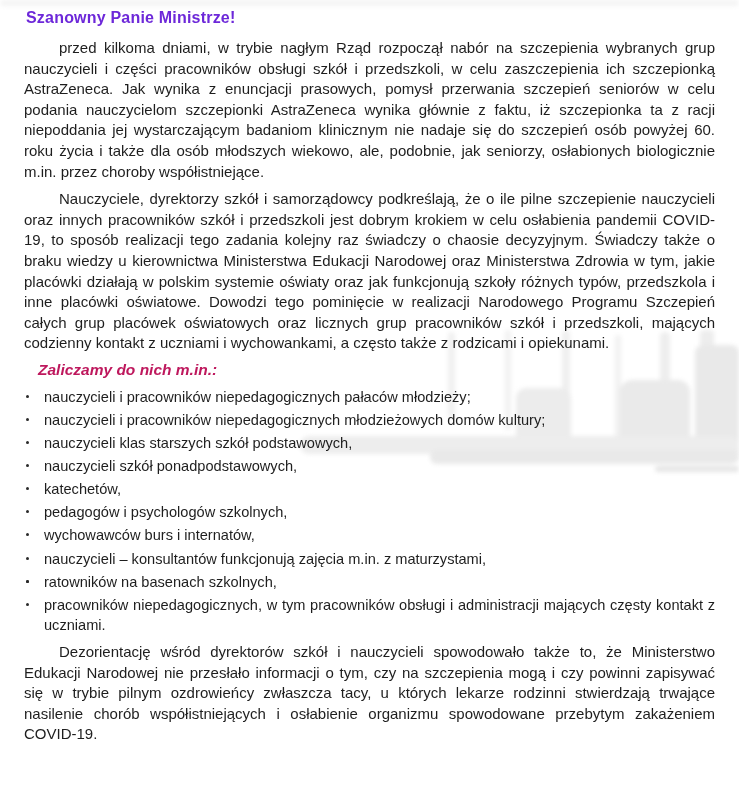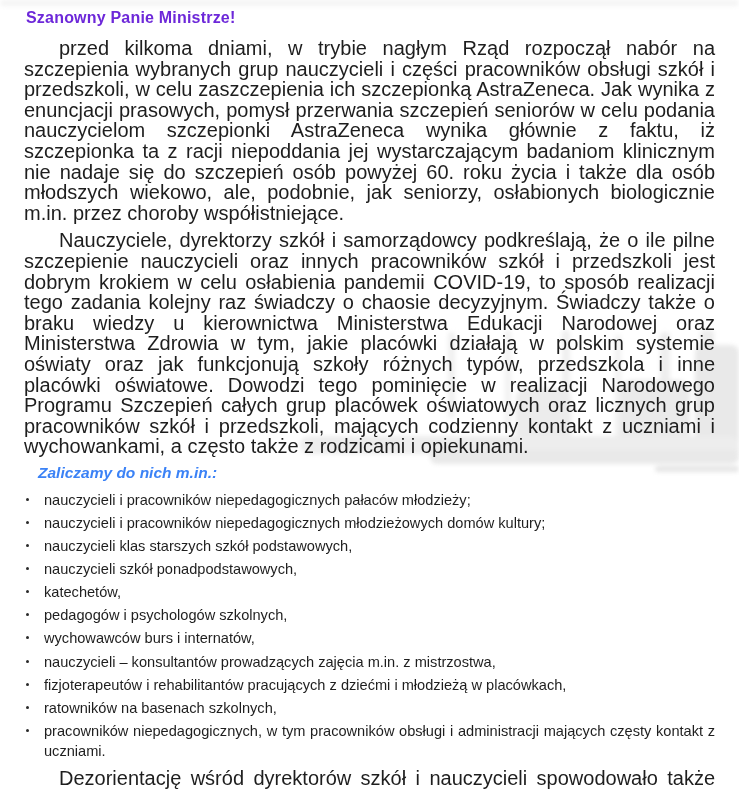--- a/index.html
+++ b/index.html
@@ -25,25 +25,25 @@
   .wm-band2{left:430px;top:450px;width:309px;height:14px;background:#e9e9e9;border-radius:7px;}
   .wm-line1{left:655px;top:466px;width:84px;height:6px;background:#e6e6e6;border-radius:3px;}
 
   .page{position:relative;z-index:1;padding:9px 24px 0 24px;}
 
   .salutation{
     font-size:16px;font-weight:700;color:#6d28d9;
     margin:0 0 11px 2px;letter-spacing:.2px;
   }
   p.body-para{
-    font-size:20px;line-height:20.6px;text-align:justify;
+    font-size:15px;line-height:20.6px;text-align:justify;
     text-indent:35px;margin:0 0 7px 0;
   }
   .list-heading{
-    font-size:15.5px;font-weight:700;font-style:italic;color:#3b82f6;
+    font-size:15.5px;font-weight:700;font-style:italic;color:#be185d;
     margin:2px 0 5px 14px;
   }
   ul.groups{list-style:none;margin:8px 0 6px 0;padding:0;}
   ul.groups li{
     position:relative;padding-left:20px;margin:0 0 2.5px 0;
     font-size:14.6px;line-height:20.6px;text-align:justify;
   }
   ul.groups li .bullet-dot{
     position:absolute;left:2px;top:8px;width:3px;height:3px;
     border-radius:50%;background:#2a2a2a;
@@ -80,21 +80,21 @@
   <h2 class="list-heading">Zaliczamy do nich m.in.:</h2>
 
   <ul class="groups">
     <li><span class="bullet-dot"></span><span>nauczycieli i pracowników niepedagogicznych pałaców młodzieży;</span></li>
     <li><span class="bullet-dot"></span><span>nauczycieli i pracowników niepedagogicznych młodzieżowych domów kultury;</span></li>
     <li><span class="bullet-dot"></span><span>nauczycieli klas starszych szkół podstawowych,</span></li>
     <li><span class="bullet-dot"></span><span>nauczycieli szkół ponadpodstawowych,</span></li>
     <li><span class="bullet-dot"></span><span>katechetów,</span></li>
     <li><span class="bullet-dot"></span><span>pedagogów i psychologów szkolnych,</span></li>
     <li><span class="bullet-dot"></span><span>wychowawców burs i internatów,</span></li>
-    <li><span class="bullet-dot"></span><span>nauczycieli – konsultantów prowadzących zajęcia m.in. z mistrzostwa,</span></li>
-    <li><span class="bullet-dot"></span><span>fizjoterapeutów i rehabilitantów pracujących z dziećmi i młodzieżą w placówkach,</span></li>
+    <li><span class="bullet-dot"></span><span>nauczycieli – konsultantów funkcjonują zajęcia m.in. z maturzystami,</span></li>
+    <li><span class="bullet-dot"></span></li>
     <li><span class="bullet-dot"></span><span>ratowników na basenach szkolnych,</span></li>
     <li><span class="bullet-dot"></span><span>pracowników niepedagogicznych, w tym pracowników obsługi i administracji mających częsty kontakt z uczniami.</span></li>
   </ul>
 
   <p class="body-para closing">Dezorientację wśród dyrektorów szkół i nauczycieli spowodowało także to, że Ministerstwo Edukacji Narodowej nie przesłało informacji o tym, czy na szczepienia mogą i czy powinni zapisywać się w trybie pilnym ozdrowieńcy zwłaszcza tacy, u których lekarze rodzinni stwierdzają trwające nasilenie chorób współistniejących i osłabienie organizmu spowodowane przebytym zakażeniem COVID-19.</p>
 
 </div>
 
 </body></html>

